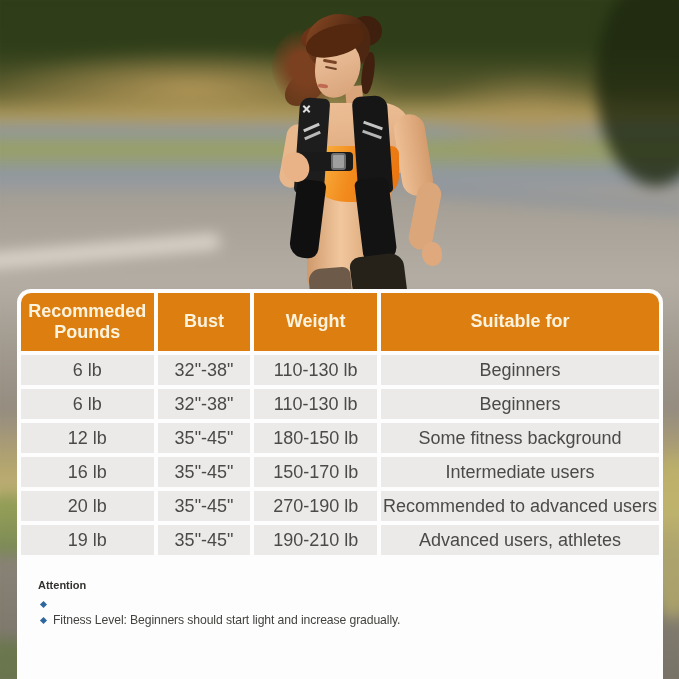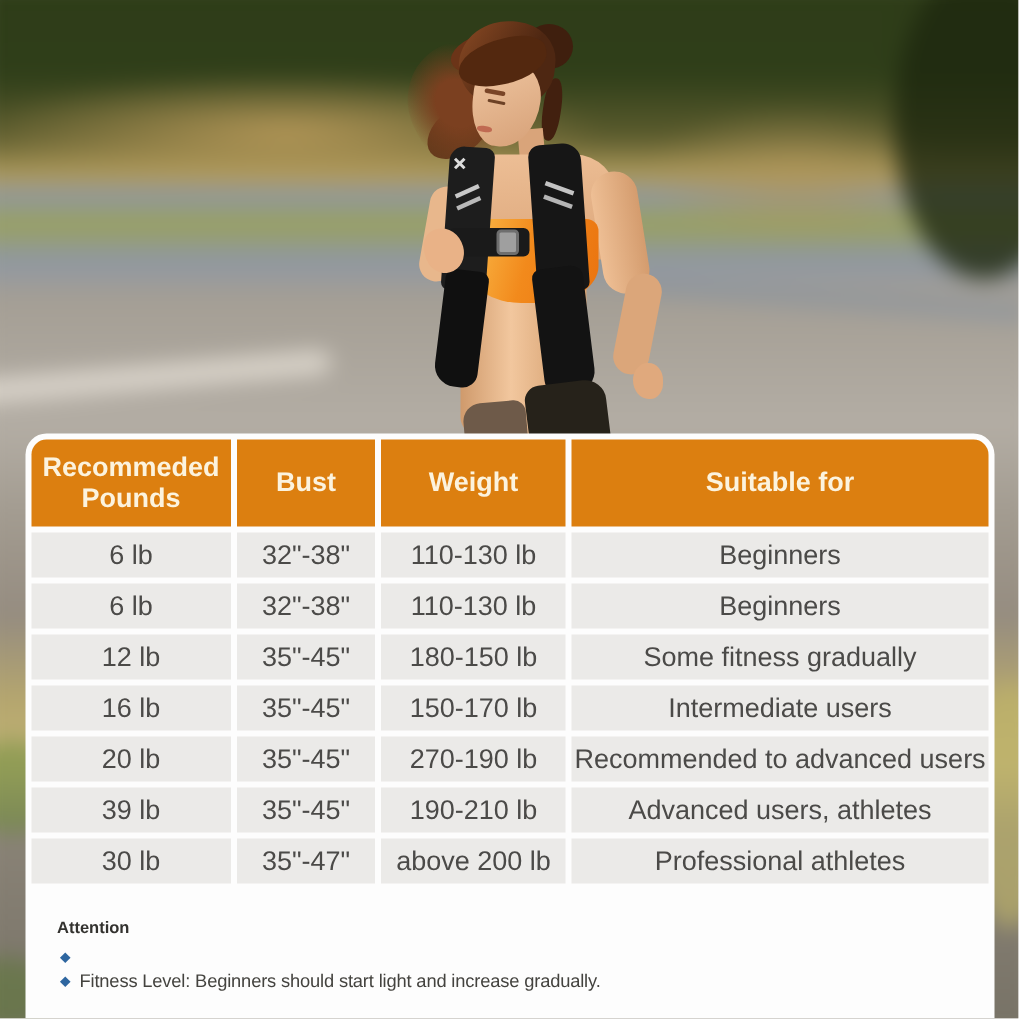--- a/index.html
+++ b/index.html
@@ -159,45 +159,39 @@
         <tr>
           <td>6 lb</td>
           <td>32"-38"</td>
           <td>110-130 lb</td>
           <td>Beginners</td>
         </tr>
         <tr>
           <td>12 lb</td>
           <td>35"-45"</td>
           <td>180-150 lb</td>
-          <td>Some fitness gradually</td>
+          <td>Some fitness background</td>
         </tr>
         <tr>
           <td>16 lb</td>
           <td>35"-45"</td>
           <td>150-170 lb</td>
           <td>Intermediate users</td>
         </tr>
         <tr>
           <td>20 lb</td>
           <td>35"-45"</td>
           <td>270-190 lb</td>
           <td>Recommended to advanced users</td>
         </tr>
         <tr>
-          <td>39 lb</td>
+          <td>19 lb</td>
           <td>35"-45"</td>
           <td>190-210 lb</td>
           <td>Advanced users, athletes</td>
-        </tr>
-        <tr>
-          <td>30 lb</td>
-          <td>35"-47"</td>
-          <td>above 200 lb</td>
-          <td>Professional athletes</td>
         </tr>
       </tbody>
     </table>
 
     <div class="attention">
       <div class="attn-title">Attention</div>
       <div class="attn-line"><span class="diamond"></span></div>
       <div class="attn-line"><span class="diamond"></span><span>Fitness Level: Beginners should start light and increase gradually.</span></div>
 
     </div>

